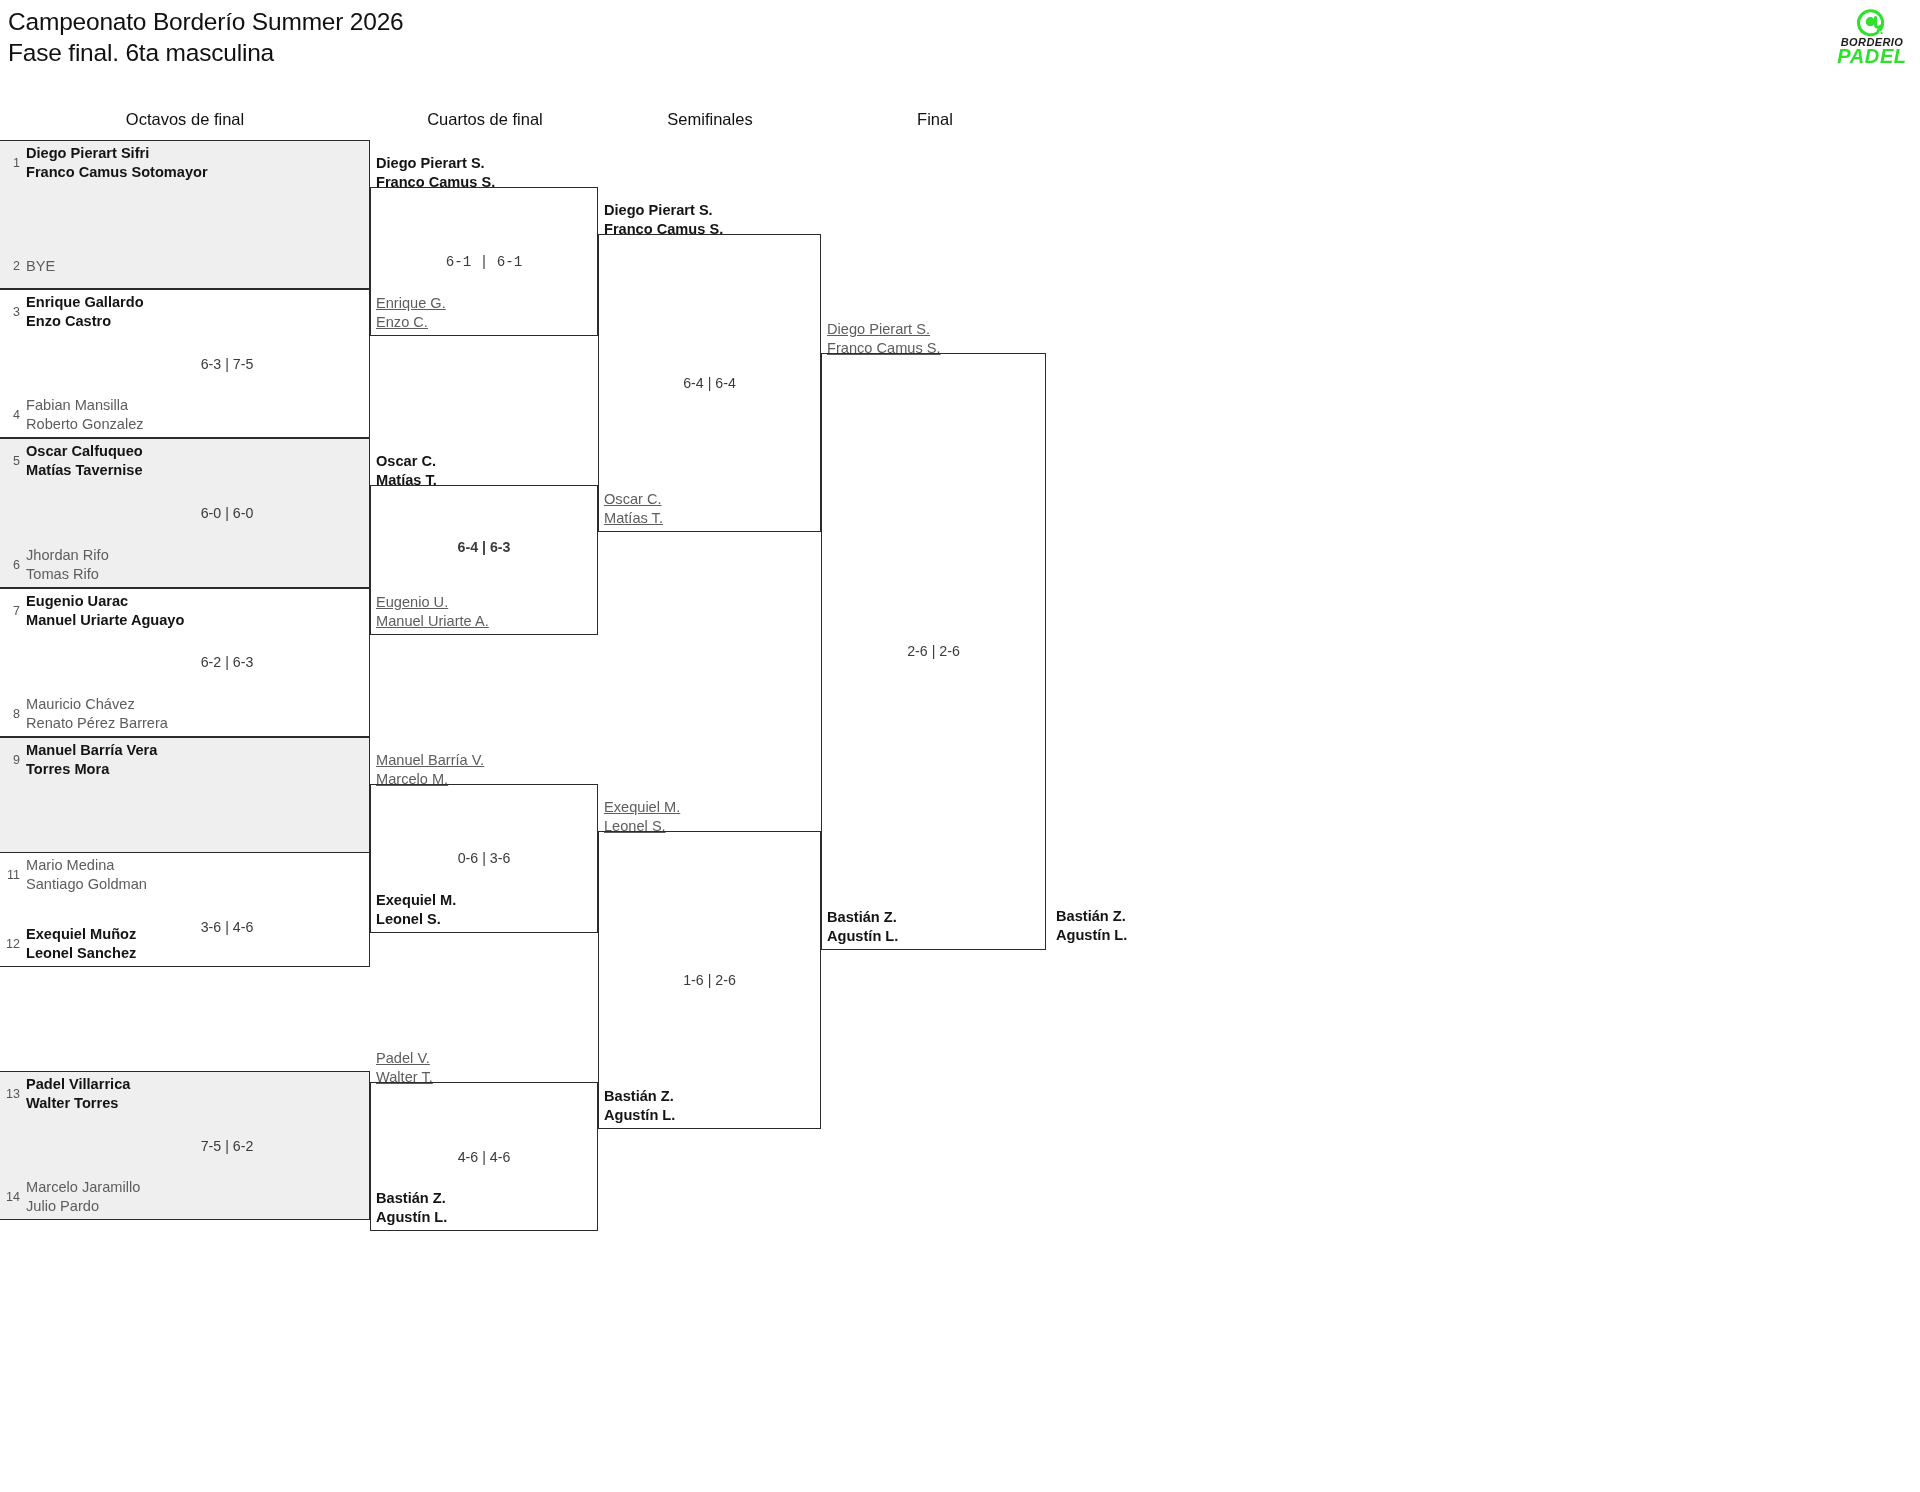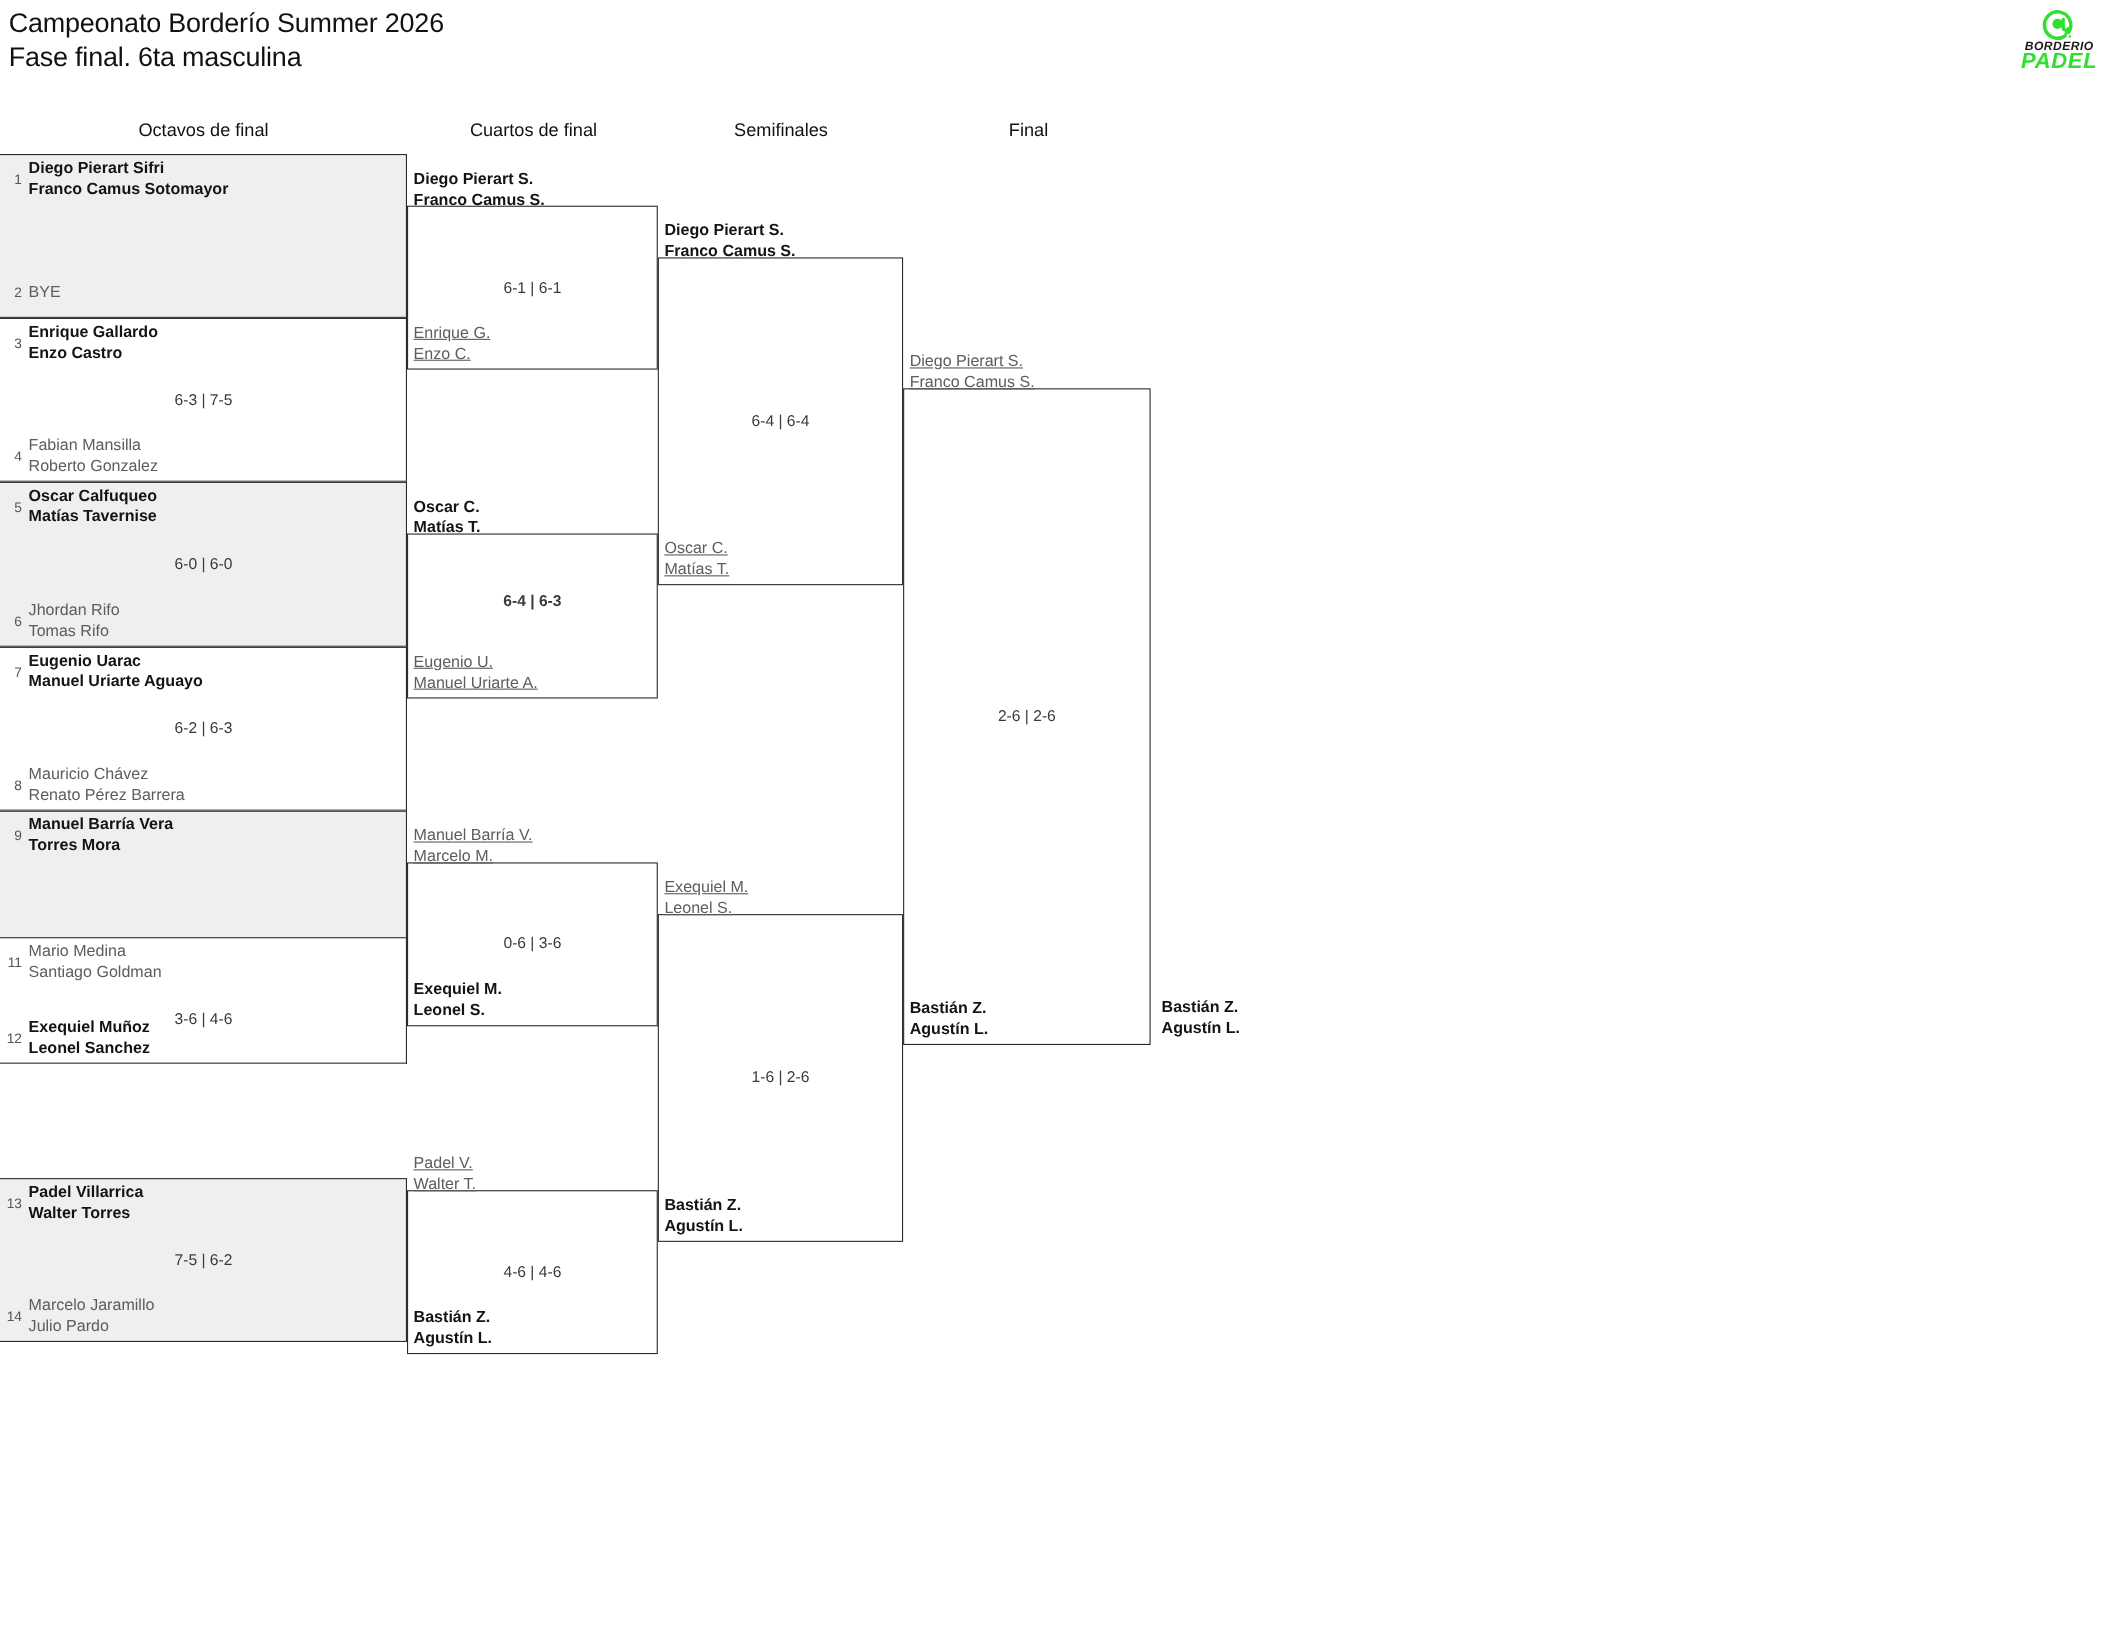--- a/index.html
+++ b/index.html
@@ -45,21 +45,21 @@
   .r1block.plain{background:#ffffff;}
 
   .slot{position:absolute;left:0;width:370px;height:44px;display:flex;align-items:center;}
   .slot.top{top:0px;}
   .slot.bot{bottom:0px;}
   .seedno{width:26px;flex:0 0 26px;text-align:right;font-size:12.5px;color:#555;padding-right:6px;box-sizing:border-box;}
   .namepair{font-size:14.6px;line-height:19px;white-space:nowrap;}
   .namepair.win{font-weight:700;color:#141414;}
   .namepair.lose{font-weight:400;color:#5d5d5d;}
   .namepair.bye{font-weight:400;color:#5d5d5d;font-size:14.6px;}
-  .r1score{position:absolute;left:0;width:370px;text-align:center;font-size:14.2px;color:#3a3a3a;}
+  .r1score{position:absolute;left:0;width:370px;text-align:center;font-size:14.2px;color:#3a3a3a;padding-left:42px;}
 
   
   .mbox{
     position:absolute;box-sizing:border-box;
     border-top:1.3px solid #2b2b2b;
     border-right:1.3px solid #2b2b2b;
     border-bottom:1.3px solid #2b2b2b;
     border-left:1.3px solid #2b2b2b;
     background:transparent;
   }
@@ -209,21 +209,21 @@
       <div class="slot bot">
         <div class="seedno">14</div>
         <div class="namepair lose">
           <div>Marcelo Jaramillo</div>
           <div>Julio Pardo</div>
         </div>
       </div>
       <div class="r1score" style="top: 65.6px;">7-5 | 6-2</div>
     </div>
     <div class="mbox" style="left: 370px; top: 47px; width: 228px; height: 149.2px;">
-      <div class="mscore" style="top: 65.6px;">6-1 | 6-1</div>
+      <div class="mscore" style="top: 65.6px; font-family: Liberation Mono, monospace;">6-1 | 6-1</div>
       <div class="entry win" style="left: 0px; top: -34px;">
         <div>Diego Pierart S.</div>
         <div>Franco Camus S.</div>
       </div>
       <div class="entry lose" style="left: 0px; top: 106.2px;">
         <div>Enrique G.</div>
         <div>Enzo C.</div>
       </div>
     </div>
     <div class="mbox" style="left: 370px; top: 345.4px; width: 228px; height: 149.2px;">

